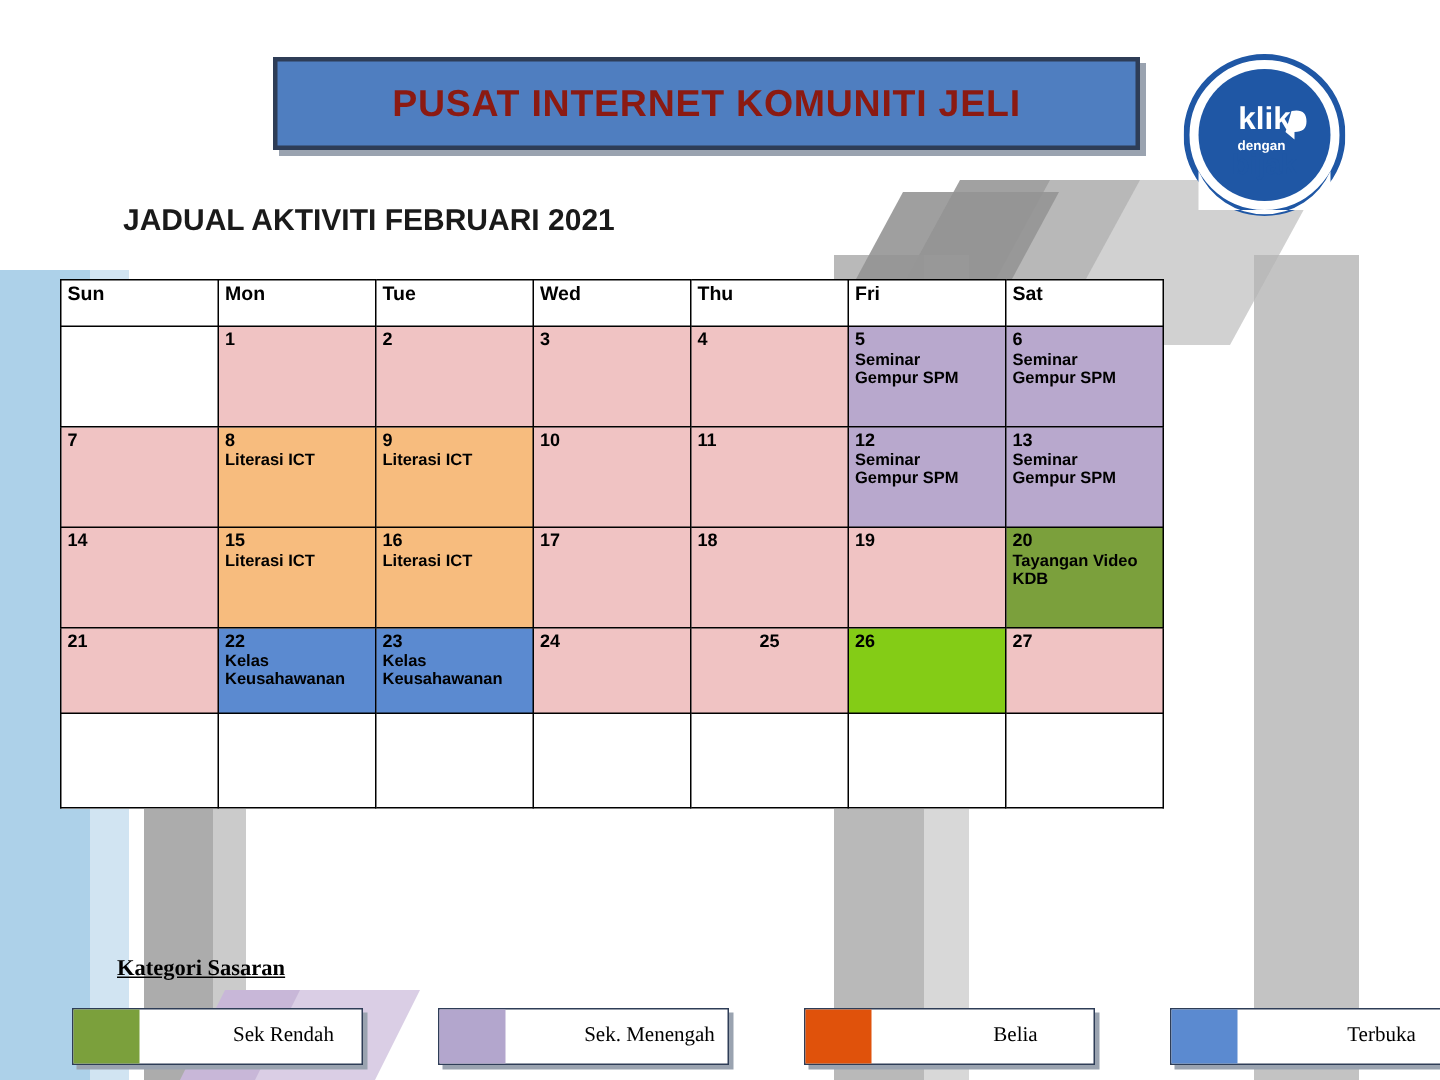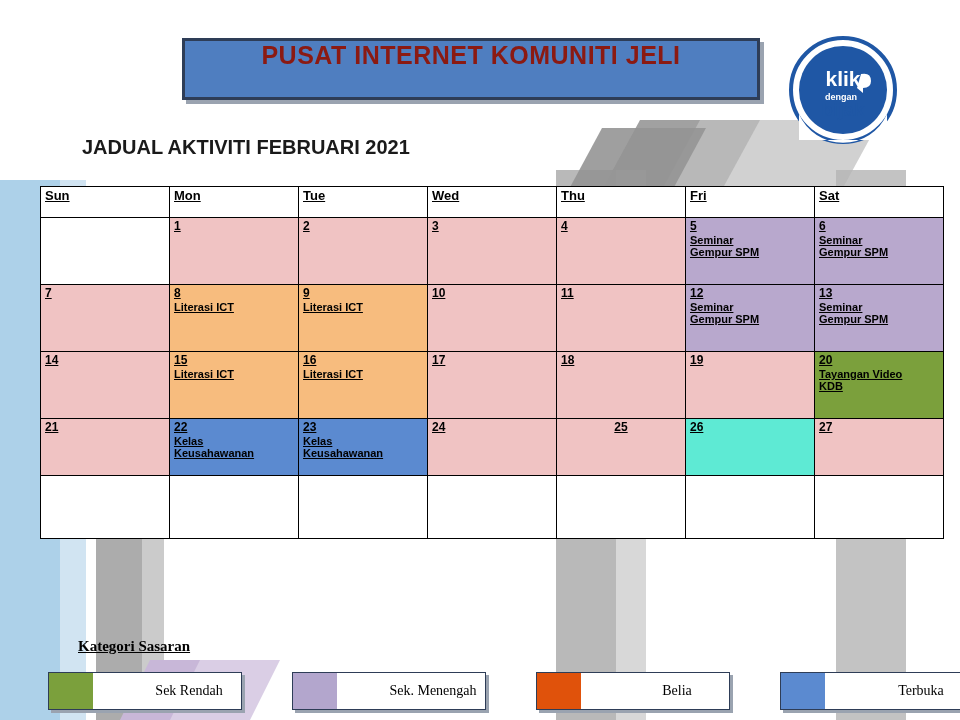--- a/index.html
+++ b/index.html
@@ -10,43 +10,43 @@
   }
 
   
   .bg-deco{position:absolute;inset:0;overflow:hidden;z-index:0;}
 
   
   .banner{
     position:absolute;left:182px;top:38px;width:572px;height:56px;
     background:#4f7ec0;border:3px solid #2e3d57;
     box-shadow:4px 4px 0 #9aa3b0;
-    display:flex;align-items:flex-start;justify-content:center;z-index:5;
+    display:flex;align-items:center;justify-content:center;z-index:5;
   }
   .banner-text{
     color:#8b1a12;font-weight:bold;font-size:25px;letter-spacing:.5px;
     font-family:"Liberation Sans", sans-serif;
   }
 
   
   .logo{
     position:absolute;left:789px;top:36px;width:108px;height:108px;z-index:6;
   }
 
   
   .subtitle{
     position:absolute;left:82px;top:136px;z-index:5;
     font-size:20px;font-weight:bold;color:#1a1a1a;
     font-family:"Liberation Sans", sans-serif;
   }
 
   
   .cal{
-    position:absolute;left:40px;top:186px;width:904px;z-index:5;
-    border-collapse:collapse;table-layout:fixed;background:#fff;text-decoration:underline;
+    position:absolute;left:40px;top:186px;width:736px;z-index:5;
+    border-collapse:collapse;table-layout:fixed;background:#fff;
   }
   .cal td,.cal th{
     border:1px solid #000;vertical-align:top;
     font-size:11.5px;font-weight:bold;color:#000;
     padding:2px 4px;line-height:1.15;
   }
   .cal th{
     height:26px;font-size:13px;text-align:left;font-weight:bold;background:#fff;
   }
   .cal td{height:24px;}
@@ -236,21 +236,21 @@
           <span class="daynum">23</span>
           <span class="evt">Kelas
 Keusahawanan</span>
         </td>
         <td style="background: rgb(240, 195, 195);">
           <span class="daynum">24</span>
         </td>
         <td style="background: rgb(240, 195, 195); text-align: center;">
           <span class="daynum">25</span>
         </td>
-        <td style="background: #5eead4;">
+        <td style="background: #84cc16;">
           <span class="daynum">26</span>
         </td>
         <td style="background: rgb(240, 195, 195); margin-top: 36px;">
           <span class="daynum">27</span>
         </td>
       </tr>
       <tr class="r-blank">
         <td style="background: rgb(255, 255, 255);">
           <span class="daynum"></span>
         </td>

